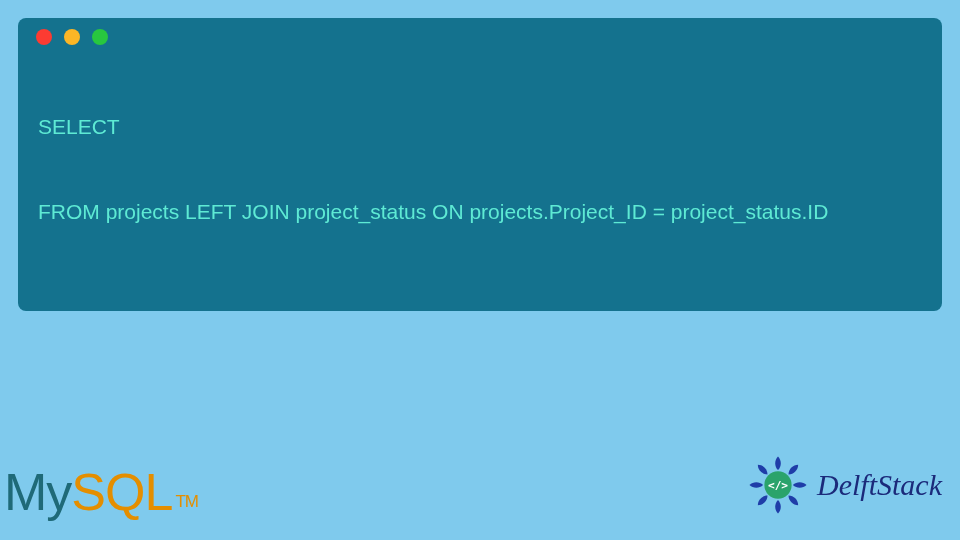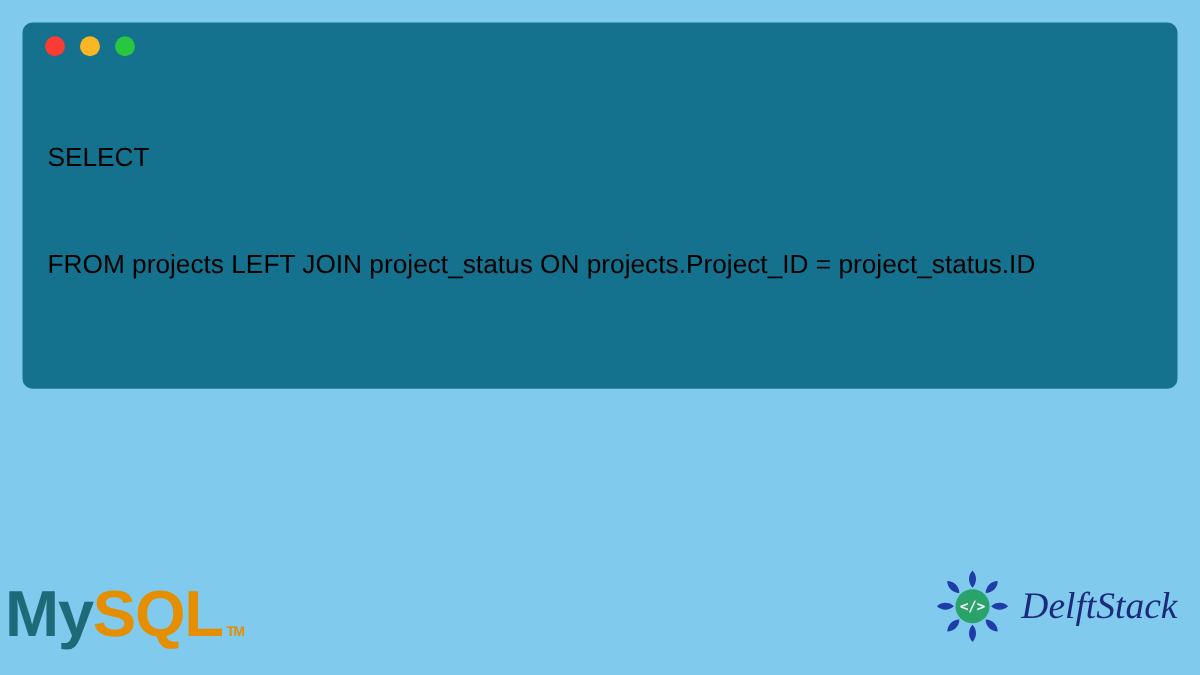--- a/index.html
+++ b/index.html
@@ -30,40 +30,40 @@
   .dot {
     width: 16px;
     height: 16px;
     border-radius: 50%;
   }
   .dot.red { background: #fc3b32; }
   .dot.yellow { background: #fbb626; }
   .dot.green { background: #28c73f; }
   .code {
     padding: 0 20px;
-    color: #000000;
+    color: #5eead4;
     font-size: 21px;
     line-height: 1.35;
     font-family: Arial, Helvetica, sans-serif;
     white-space: pre-wrap;
   }
   .mysql-logo {
     position: absolute;
     left: 4px;
     bottom: 18px;
     font-size: 52px;
-    font-weight: 700;
+    font-weight: 400;
     letter-spacing: -1px;
     font-family: Arial, Helvetica, sans-serif;
     display: flex;
     align-items: center;
   }
   .mysql-logo .my { color: #1f6a78; }
   .mysql-logo .sql { color: #e48e00; }
-  .mysql-logo .tm { color: #e48e00; font-size: 11px; margin-left: 3px; align-self: flex-end; margin-bottom: 10px;}
+  .mysql-logo .tm { color: #e48e00; font-size: 17px; margin-left: 3px; align-self: flex-end; margin-bottom: 10px;}
   .delft {
     position: absolute;
     right: 18px;
     bottom: 24px;
     display: flex;
     align-items: center;
     gap: 8px;
   }
   .delft-text {
     color: #1b2a7a;

